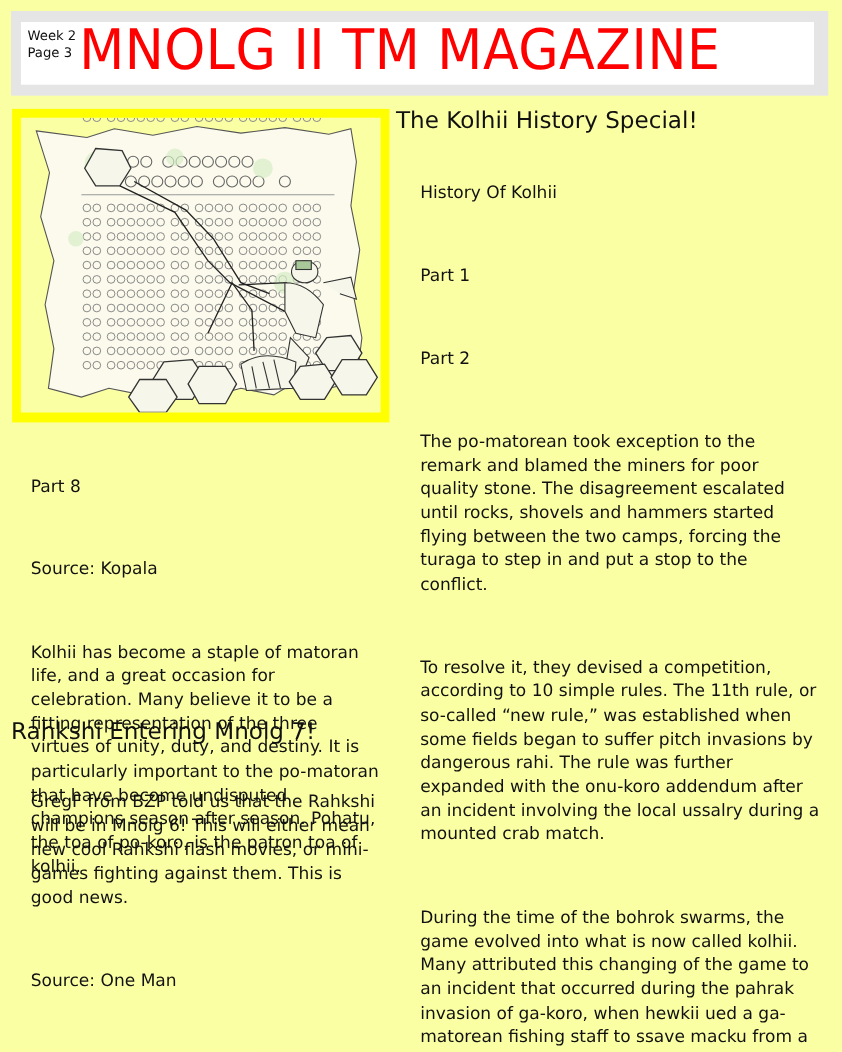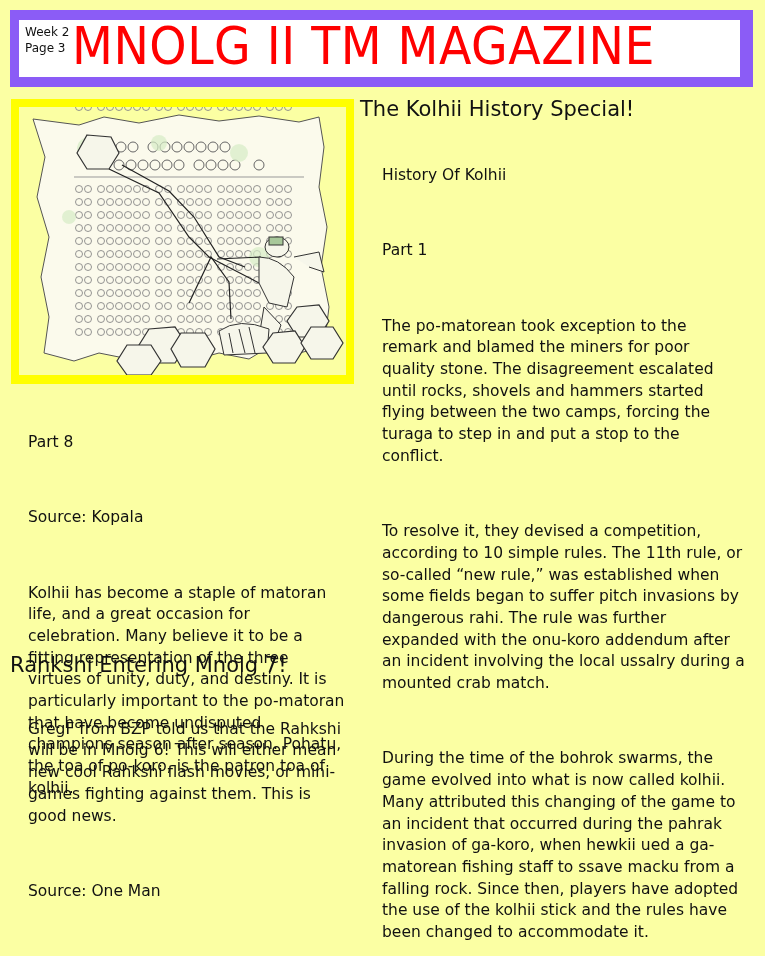--- a/index.html
+++ b/index.html
@@ -9,21 +9,21 @@
       background: #FBFFA3;
       position: relative;
       overflow: hidden;
       font-family: "DejaVu Sans", sans-serif;
       color: #111;
     }
     .masthead {
       position: absolute;
       left: 10px; top: 10px;
       width: 743px; height: 77px;
-      background: #8b5cf6;
+      background: #e5e5e5;
       box-sizing: border-box;
     }
     .masthead-inner {
       position: absolute;
       left: 9px; top: 10px;
       width: 721px; height: 57px;
       background: #FFFFFF;
     }
     .issue-info {
       position: absolute;
@@ -207,20 +207,21 @@
       </g>
     </svg>
   </div>
 </div>
 
 <div class="section-head main-head">The Kolhii History Special!</div>
 
 <div class="col col-right">
   <p class="para">History Of Kolhii</p>
   <p class="para">Part 1</p>
+  <p class="para">Part 2</p>
   <p class="para">The po-matorean took exception to the remark and blamed the miners for poor quality stone. The disagreement escalated until rocks, shovels and hammers started flying between the two camps, forcing the turaga to step in and put a stop to the conflict.</p>
   <p class="para">To resolve it, they devised a competition, according to 10 simple rules. The 11th rule, or so-called “new rule,” was established when some fields began to suffer pitch invasions by dangerous rahi. The rule was further expanded with the onu-koro addendum after an incident involving the local ussalry during a mounted crab match.</p>
   <p class="para">During the time of the bohrok swarms, the game evolved into what is now called kolhii. Many attributed this changing of the game to an incident that occurred during the pahrak invasion of ga-koro, when hewkii ued a ga-matorean fishing staff to ssave macku from a falling rock. Since then, players have adopted the use of the kolhii stick and the rules have been changed to accommodate it.</p>
 </div>
 
 <div class="col col-left">
   <p class="para">Part 8</p>
   <p class="para">Source: Kopala</p>
   <p class="para">Kolhii has become a staple of matoran life, and a great occasion for celebration. Many believe it to be a fitting representation of the three virtues of unity, duty, and destiny. It is particularly important to the po-matoran that have become undisputed champions season after season. Pohatu, the toa of po-koro, is the patron toa of kolhii.</p>
 </div>

